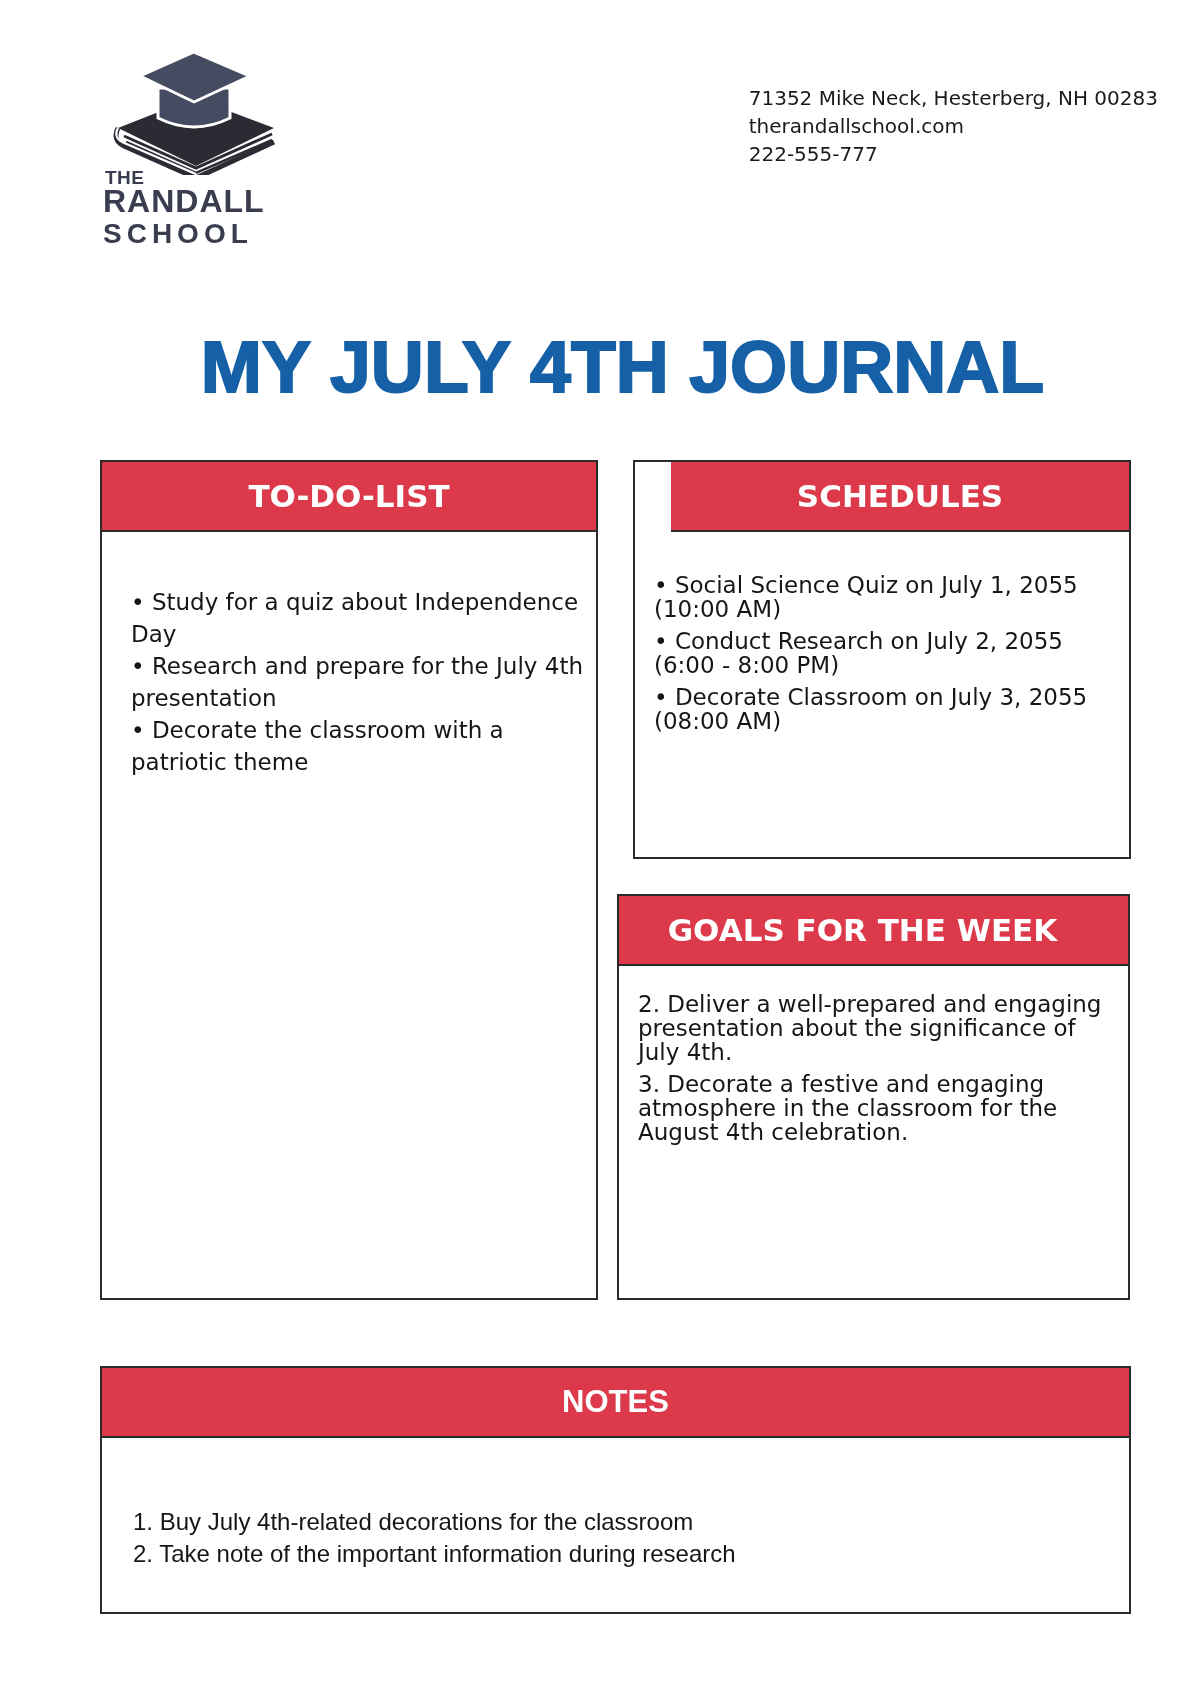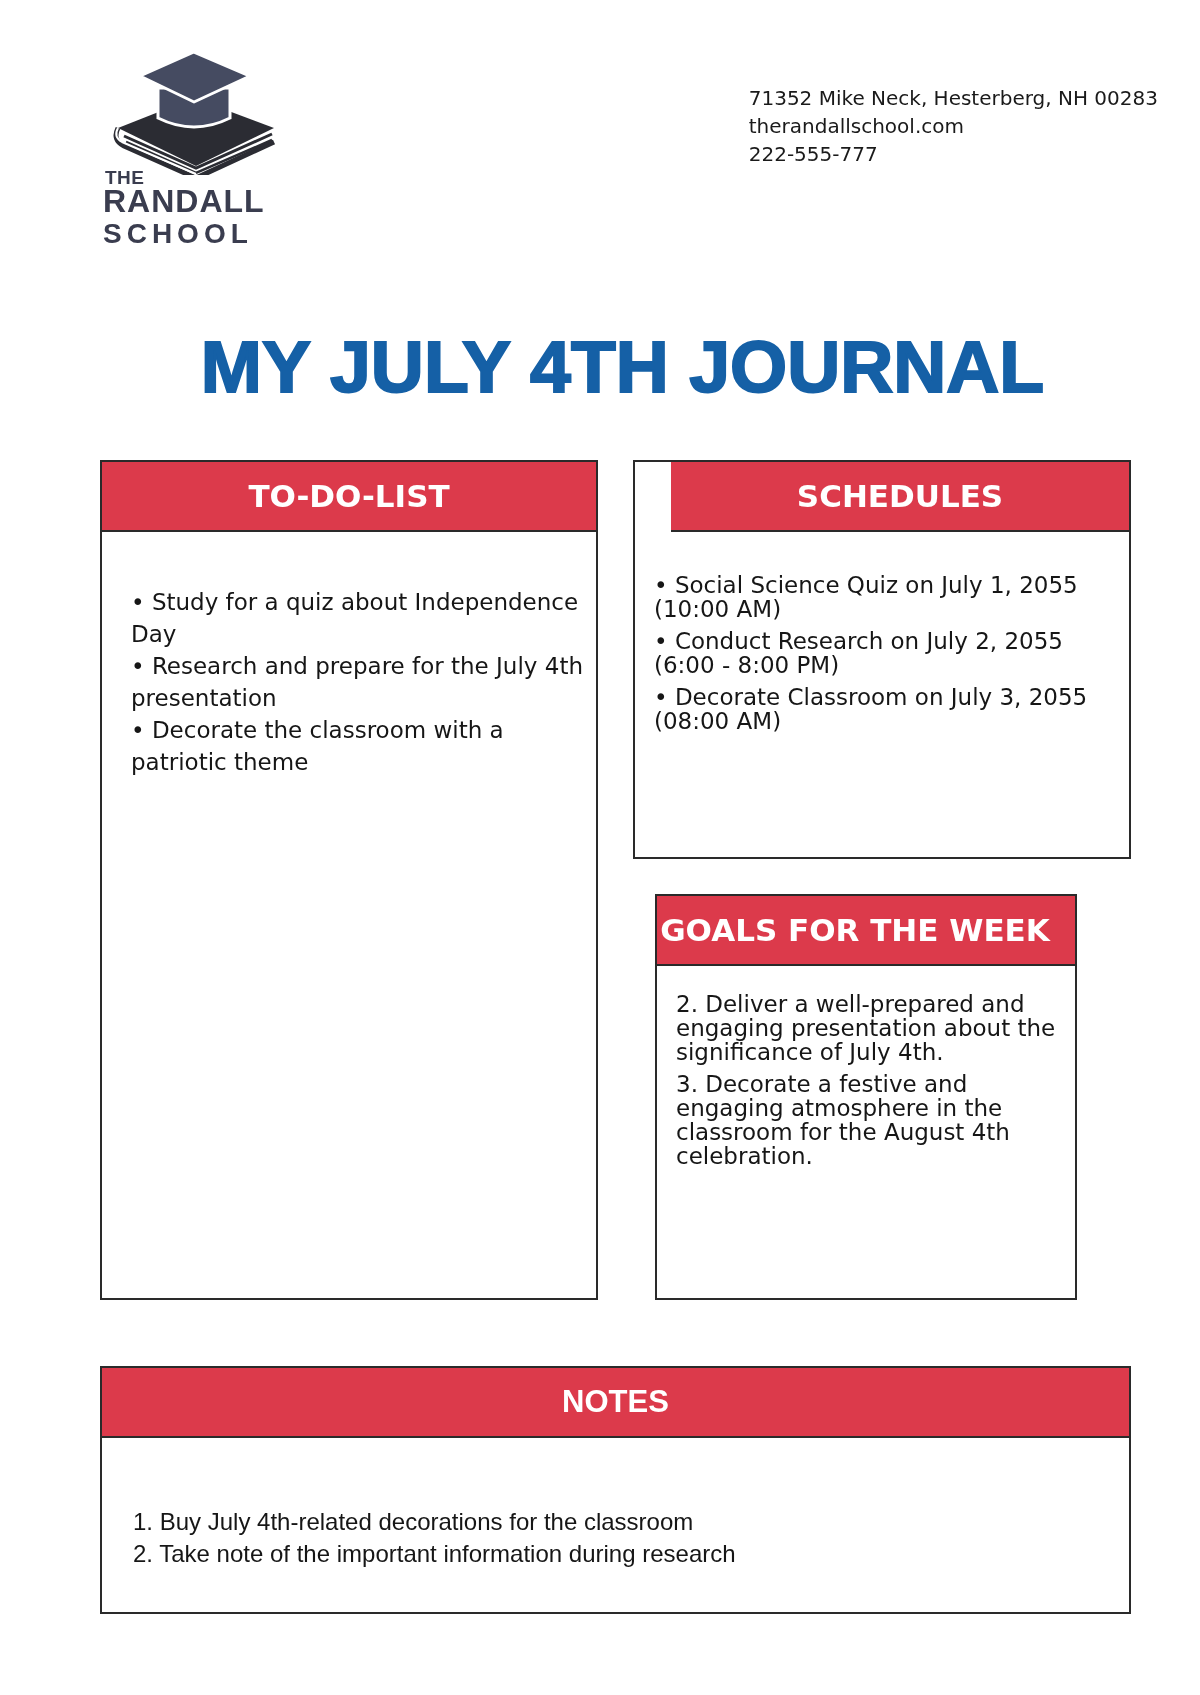--- a/index.html
+++ b/index.html
@@ -40,21 +40,21 @@
     .box-body { position: absolute; left: 0; right: 0; font-size: 23px; color: #161616;
       font-family: "DejaVu Sans", sans-serif; }
 
     .todo { left: 100px; top: 460px; width: 498px; height: 840px; }
     .todo .box-body { top: 124px; left: 29px; right: 4px; line-height: 32px; }
 
     .sched { left: 633px; top: 460px; width: 498px; height: 399px; padding-left: 36px; }
     .sched .box-body { top: 111px; left: 19px; right: 2px; line-height: 24px; }
     .sched .box-body p { margin: 0 0 8px 0; }
 
-    .goals { left: 655px; top: 894px; width: 422px; height: 406px; }
+    .goals { left: 617px; top: 894px; width: 513px; height: 406px; }
     .goals .box-body { top: 96px; left: 19px; right: 8px; line-height: 24px; }
     .goals .box-body p { margin: 0 0 8px 0; }
     .goals .box-header { padding-right: 22px; }
 
     .notes { left: 100px; top: 1366px; width: 1031px; height: 248px; }
     .notes .box-body { top: 106px; left: 31px; line-height: 32px; font-family: "Liberation Sans", sans-serif;
       font-size: 24px; margin-top: 32px; }
     .notes .box-header { font-family: "Liberation Sans", sans-serif; }
 
     .list p { margin: 0; }

